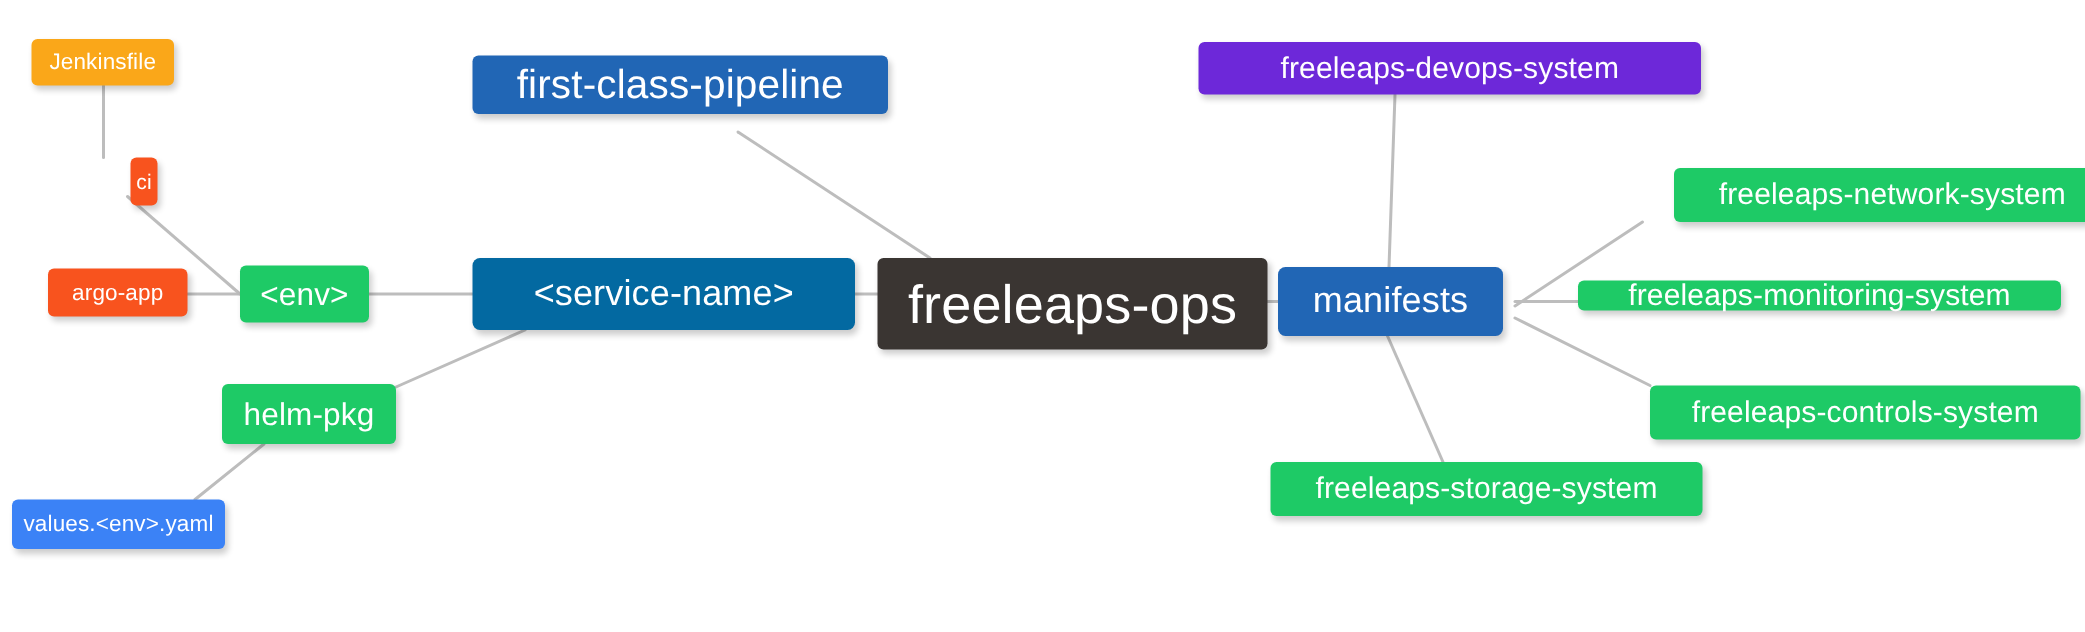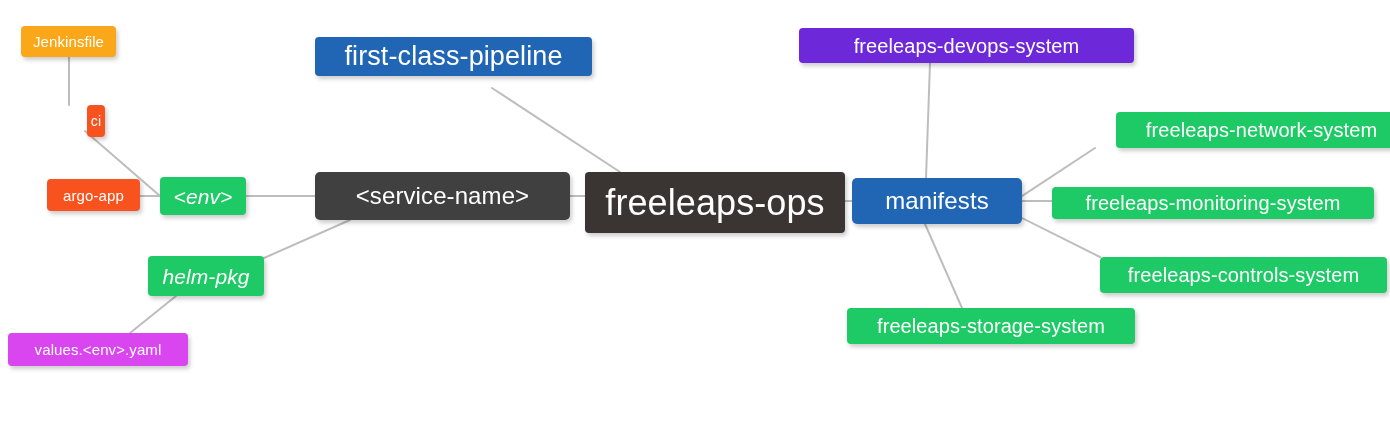--- a/index.html
+++ b/index.html
@@ -39,21 +39,21 @@
     box-shadow: 2px 3px 4px rgba(0,0,0,0.20);
     letter-spacing: 0.1px;
     line-height: 1;
     z-index: 5;
     user-select: none;
   }
   
   .tier-root   { font-size: 36px; border-radius: 4px; }
   .tier-major  { font-size: 27px; border-radius: 4px; }
   .tier-mid    { font-size: 24px; border-radius: 5px; }
-  .tier-sub    { font-size: 21px; border-radius: 4px; font-style: italic; }
+  .tier-sub    { font-size: 21px; border-radius: 4px; }
   .tier-leaf   { font-size: 20px; border-radius: 4px; }
   .tier-tiny   { font-size: 15px; border-radius: 4px; }
   .tier-micro  { font-size: 14px; border-radius: 4px; }
 </style>
 </head>
 <body>
 
 <div id="mindmap-canvas">
 
   <svg id="edge-layer" viewBox="0 0 1390 421" width="1390" height="421" xmlns="http://www.w3.org/2000/svg">
@@ -69,28 +69,28 @@
       <line x1="926" y1="178" x2="930" y2="63" stroke="#bdbdbd" stroke-width="2" stroke-linecap="round"></line>
       <line x1="1010" y1="204" x2="1095" y2="148" stroke="#bdbdbd" stroke-width="2" stroke-linecap="round"></line>
       <line x1="1010" y1="201" x2="1052" y2="201" stroke="#bdbdbd" stroke-width="2" stroke-linecap="round"></line>
       <line x1="1010" y1="212" x2="1100" y2="257" stroke="#bdbdbd" stroke-width="2" stroke-linecap="round"></line>
       <line x1="925" y1="224" x2="962" y2="308" stroke="#bdbdbd" stroke-width="2" stroke-linecap="round"></line>
     </svg>
 
   <div id="node-layer">
       <div class="node tier-tiny" style="left: 21px; top: 26px; width: 95px; height: 31px; background: rgb(250, 167, 25);">Jenkinsfile</div>
       <div class="node tier-micro" style="left: 53px; top: 105px; width: 18px; height: 32px; background: rgb(248, 83, 30); margin-left: 34px;">ci</div>
-      <div class="node tier-tiny" style="left: 32px; top: 179px; width: 93px; height: 32px; background: rgb(248, 83, 30); margin-left: 15px;">argo-app</div>
+      <div class="node tier-tiny" style="left: 32px; top: 179px; width: 93px; height: 32px; background: rgb(248, 83, 30);">argo-app</div>
       <div class="node tier-sub" style="left: 160px; top: 177px; width: 86px; height: 38px; background: rgb(30, 202, 102);">&lt;env&gt;</div>
       <div class="node tier-sub" style="left: 148px; top: 256px; width: 116px; height: 40px; background: rgb(30, 202, 102);">helm-pkg</div>
-      <div class="node tier-tiny" style="left: 8px; top: 333px; width: 180px; height: 33px; background: #d946ef;">values.&lt;env&gt;.yaml</div>
+      <div class="node tier-tiny" style="left: 8px; top: 333px; width: 142px; height: 33px; background: #3b82f6;">values.&lt;env&gt;.yaml</div>
       <div class="node tier-major" style="left: 315px; top: 37px; width: 277px; height: 39px; background: rgb(33, 102, 181);">first-class-pipeline</div>
-      <div class="node tier-mid" style="left: 315px; top: 172px; width: 255px; height: 48px; background: #404040;">&lt;service-name&gt;</div>
+      <div class="node tier-mid" style="left: 315px; top: 172px; width: 255px; height: 48px; background: #0369a1;">&lt;service-name&gt;</div>
       <div class="node tier-root" style="left: 585px; top: 172px; width: 260px; height: 61px; background: rgb(58, 53, 50);">freeleaps-ops</div>
-      <div class="node tier-mid" style="left: 852px; top: 178px; width: 170px; height: 46px; background: rgb(33, 102, 181);">manifests</div>
+      <div class="node tier-mid" style="left: 852px; top: 178px; width: 150px; height: 46px; background: rgb(33, 102, 181);">manifests</div>
       <div class="node tier-leaf" style="left: 799px; top: 28px; width: 335px; height: 35px; background: #6d28d9;">freeleaps-devops-system</div>
       <div class="node tier-leaf" style="left: 1116px; top: 112px; width: 291px; height: 36px; background: rgb(30, 202, 102);">freeleaps-network-system</div>
-      <div class="node tier-leaf" style="left: 1052px; top: 187px; width: 322px; height: 32px; background: rgb(30, 202, 102);">freeleaps-monitoring-system</div>
+      <div class="node tier-leaf" style="left: 1052px; top: 187px; width: 322px; height: 20px; background: rgb(30, 202, 102);">freeleaps-monitoring-system</div>
       <div class="node tier-leaf" style="left: 1100px; top: 257px; width: 287px; height: 36px; background: rgb(30, 202, 102);">freeleaps-controls-system</div>
       <div class="node tier-leaf" style="left: 816px; top: 308px; width: 288px; height: 36px; background: rgb(30, 202, 102); margin-left: 31px;">freeleaps-storage-system</div>
     </div>
 
 </div>
 
 </body></html>

